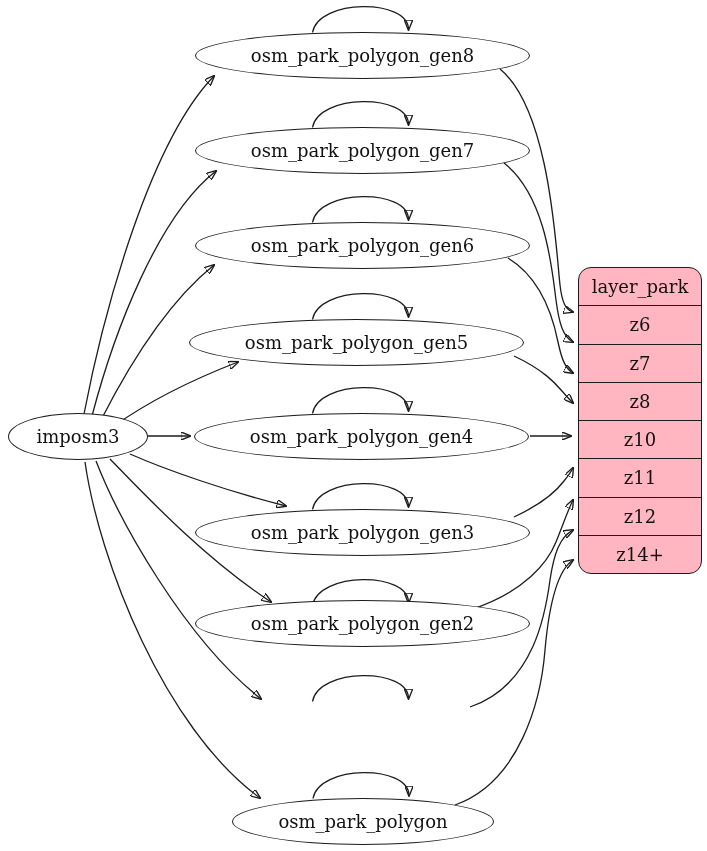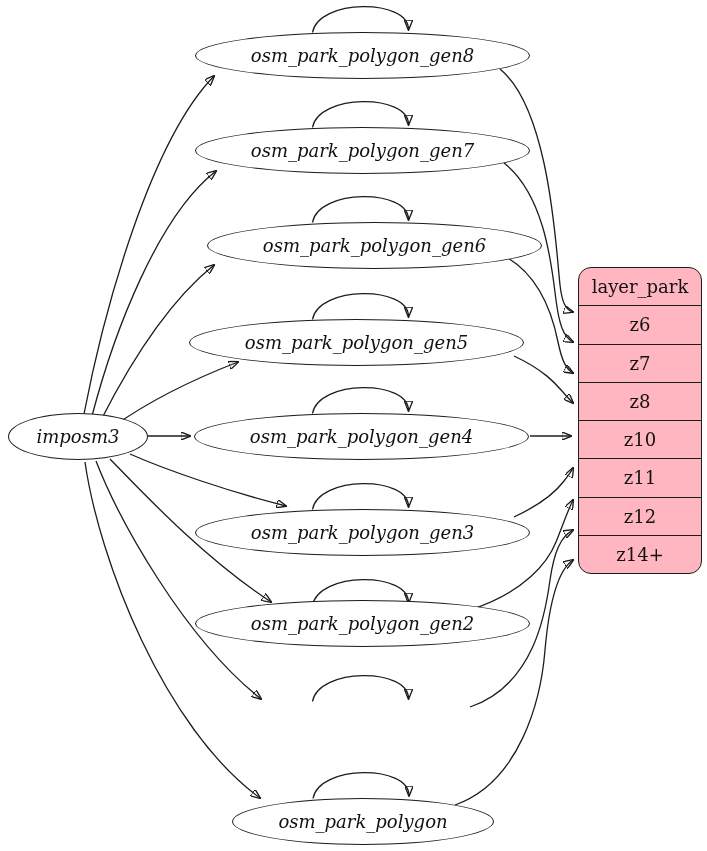--- a/index.html
+++ b/index.html
@@ -12,21 +12,21 @@
   .canvas{
     position:relative;width:707px;height:851px;background:var(--bg);
     font-family:"DejaVu Serif", serif;font-size:18px;color:#111;
     overflow:hidden;
   }
   .edges{position:absolute;left:0;top:0;width:707px;height:851px;}
   .edges path{stroke:var(--stroke);stroke-width:1.3;fill:none;}
   .node{
     position:absolute;display:flex;align-items:center;justify-content:center;
     background:var(--node-fill);border:1.4px solid var(--stroke);
-    border-radius:50%;box-sizing:border-box;white-space:nowrap;font-style:italic;
+    border-radius:50%;box-sizing:border-box;white-space:nowrap;
   }
   .record{
     position:absolute;left:578px;top:267px;width:124px;height:307px;
     background:var(--layer-fill);border:1.5px solid var(--stroke);
     border-radius:13px;box-sizing:border-box;
     display:flex;flex-direction:column;overflow:hidden;
   }
   .record .cell{
     flex:1;display:flex;align-items:center;justify-content:center;
     border-top:1.4px solid var(--stroke);
@@ -79,21 +79,21 @@
   <div class="node" style="left:8px;top:413px;width:140px;height:47px">
     <span>imposm3</span>
   </div>
 
   <div class="node" style="left:195px;top:31.5px;width:335px;height:47px">
     <span>osm_park_polygon_gen8</span>
   </div>
   <div class="node" style="left:195px;top:126.5px;width:335px;height:47px">
     <span>osm_park_polygon_gen7</span>
   </div>
-  <div class="node" style="left:207px;top:221.5px;width:335px;height:47px">
+  <div class="node" style="left:195px;top:221.5px;width:335px;height:47px">
     <span>osm_park_polygon_gen6</span>
   </div>
   <div class="node" style="left:189px;top:318.5px;width:335px;height:47px">
     <span>osm_park_polygon_gen5</span>
   </div>
   <div class="node" style="left:194px;top:412.5px;width:335px;height:47px">
     <span>osm_park_polygon_gen4</span>
   </div>
   <div class="node" style="left:195px;top:508.5px;width:335px;height:47px">
     <span>osm_park_polygon_gen3</span>

